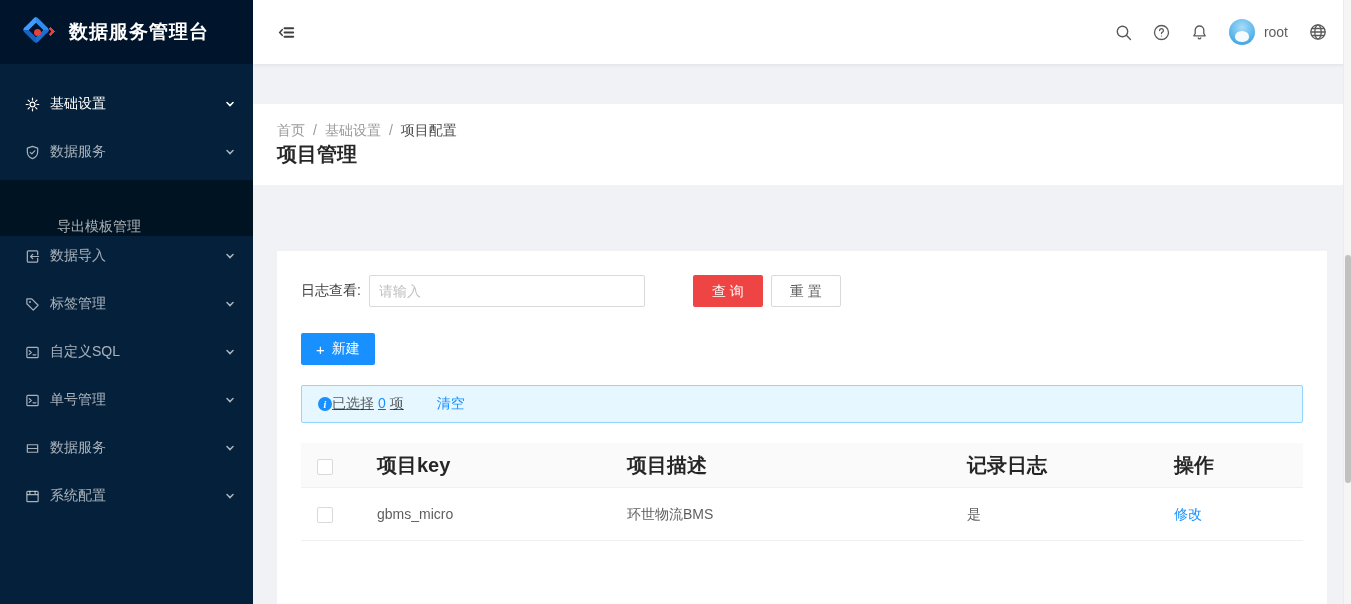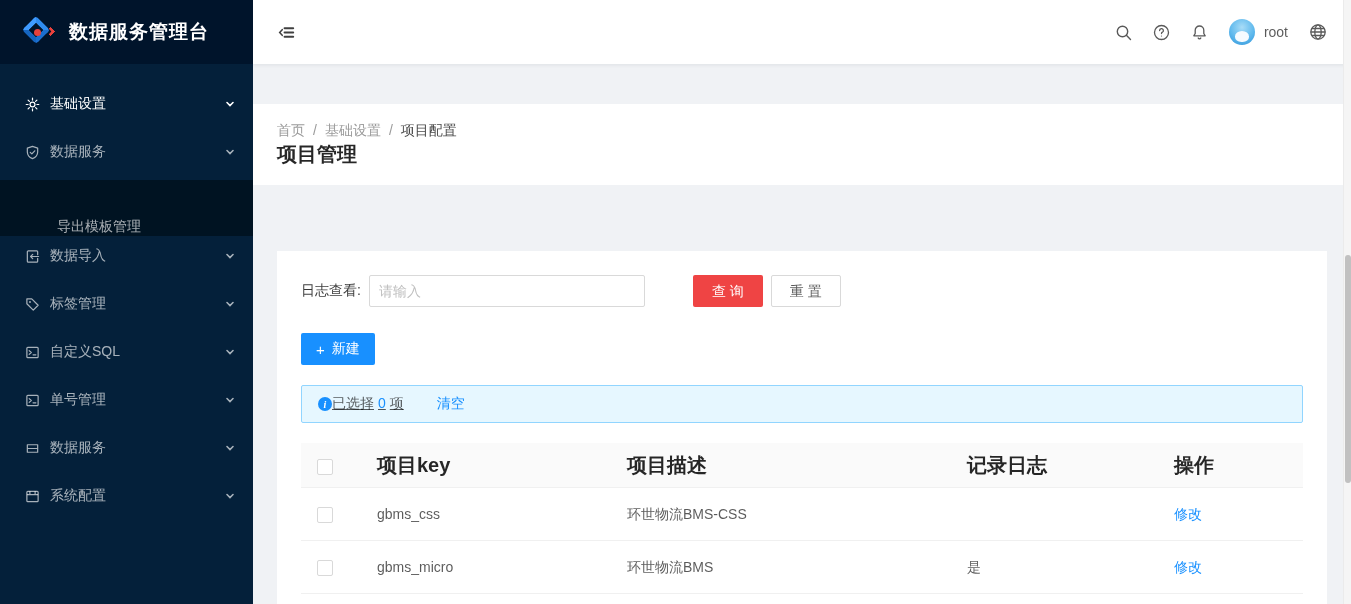--- a/index.html
+++ b/index.html
@@ -375,27 +375,20 @@
             <th><span class="checkbox"></span></th>
             <th>项目key</th>
             <th>项目描述</th>
             <th>记录日志</th>
             <th>操作</th>
           </tr>
         </thead>
         <tbody>
           <tr>
             <td><span class="checkbox"></span></td>
-            <td>gbms_css</td>
-            <td>环世物流BMS-CSS</td>
-            <td></td>
-            <td><span class="action-link">修改</span></td>
-          </tr>
-          <tr>
-            <td><span class="checkbox"></span></td>
             <td>gbms_micro</td>
             <td>环世物流BMS</td>
             <td>是</td>
             <td><span class="action-link">修改</span></td>
           </tr>
         </tbody>
       </table>
 
     </div>
   </div>

